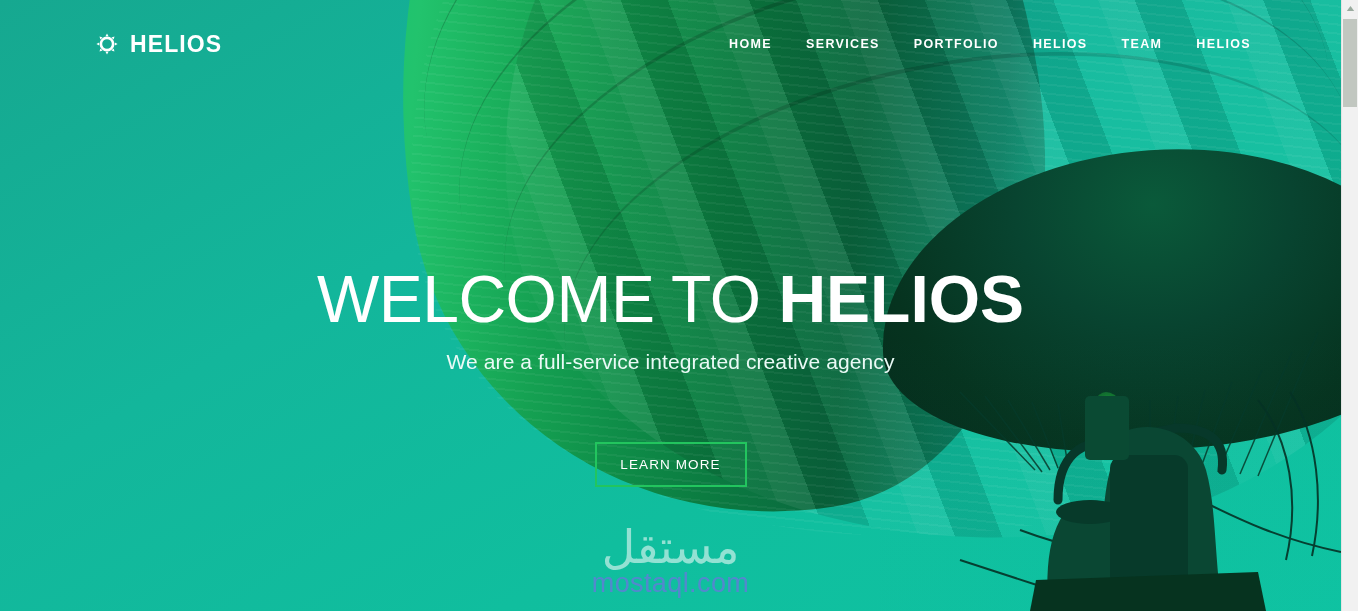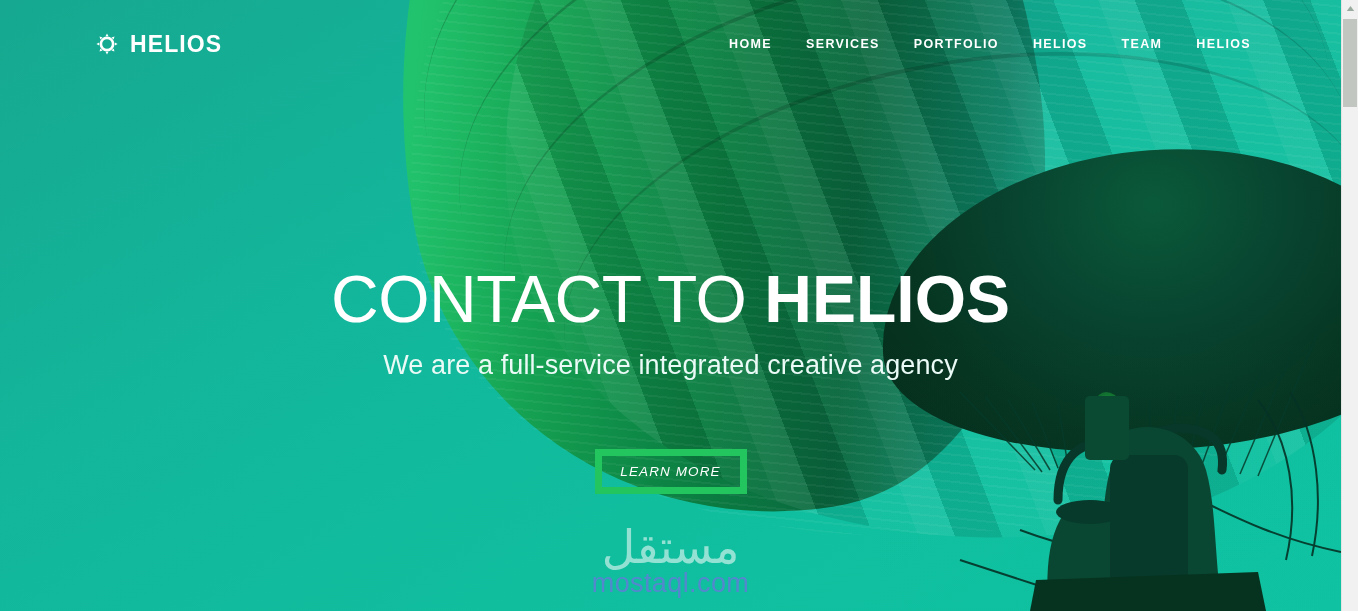--- a/index.html
+++ b/index.html
@@ -207,42 +207,41 @@
     line-height:1;
     font-weight:300;
     letter-spacing:-.5px;
     white-space:nowrap;
   }
   #headline b { font-weight:bold; letter-spacing:0px; }
 
   #subhead {
     margin-top:18px;
     color:#eafaf6;
-    font-size:27px;
+    font-size:21px;
     font-weight:300;
     letter-spacing:.1px;
     white-space:nowrap;
   }
 
   #cta {
     margin-top:68px;
     pointer-events:auto;
     display:inline-flex;
     align-items:center;
     justify-content:center;
     width:152px;
     height:45px;
-    border:7px solid #22c55e;
+    border:2px solid #22c55e;
     background:transparent;
     color:#ffffff;
     font-size:13.5px;
     font-family:"Liberation Sans", sans-serif;
     letter-spacing:1.1px;
     cursor:pointer;
-    font-style:italic;
   }
 
   
   #watermark {
     position:absolute;
     left:0; bottom:12px;
     width:1341px;
     display:flex;
     flex-direction:column;
     align-items:center;
@@ -394,21 +393,21 @@
         <a class="nav-item" href="#">SERVICES</a>
         <a class="nav-item" href="#">PORTFOLIO</a>
         <a class="nav-item" href="#">HELIOS</a>
         <a class="nav-item" href="#">TEAM</a>
         <a class="nav-item" href="#">HELIOS</a>
       </nav>
 
     </header>
 
     <div id="hero-copy">
-      <h1 id="headline"><span>CONTACT TO </span><b>HELIOS</b></h1>
+      <h1 id="headline"><span>WELCOME TO </span><b>HELIOS</b></h1>
 
       <p id="subhead">We are a full-service integrated creative agency</p>
 
       <button id="cta">LEARN MORE</button>
     </div>
 
     <div id="watermark">
       <div id="wm-ar">مستقل</div>
       <div id="wm-latin">mostaql.com</div>
     </div>

